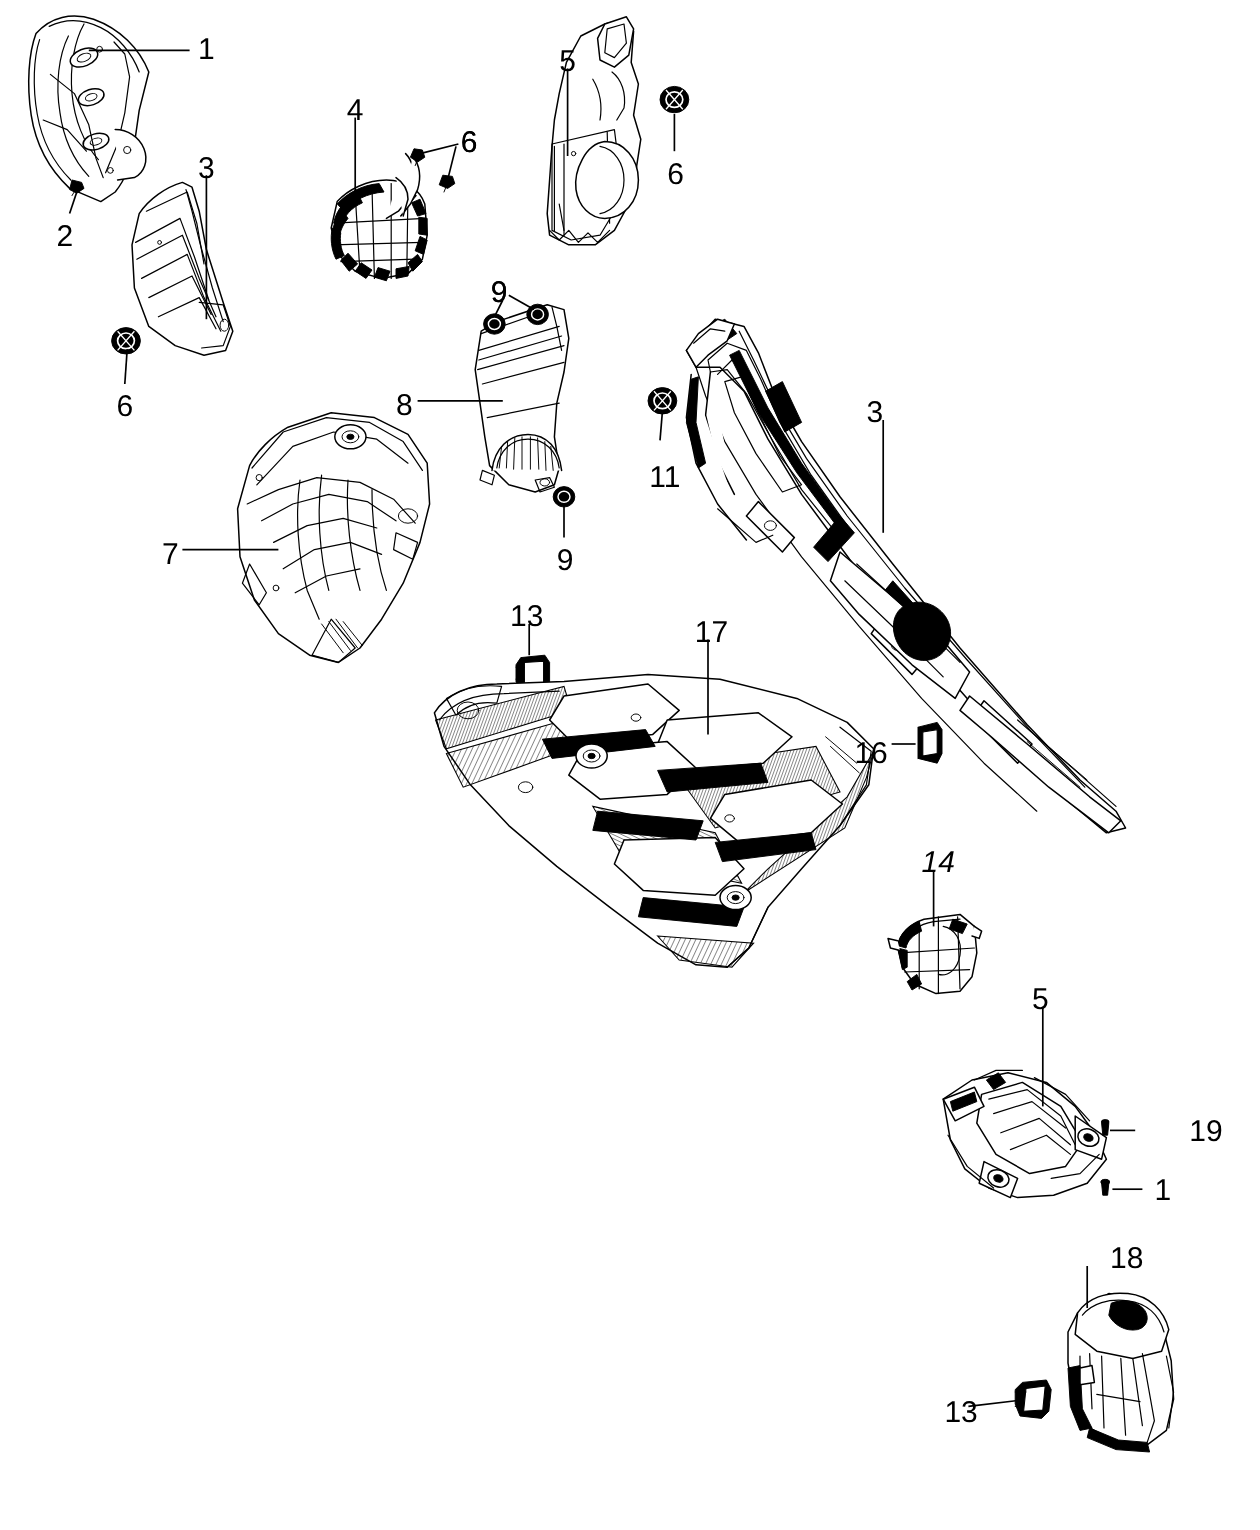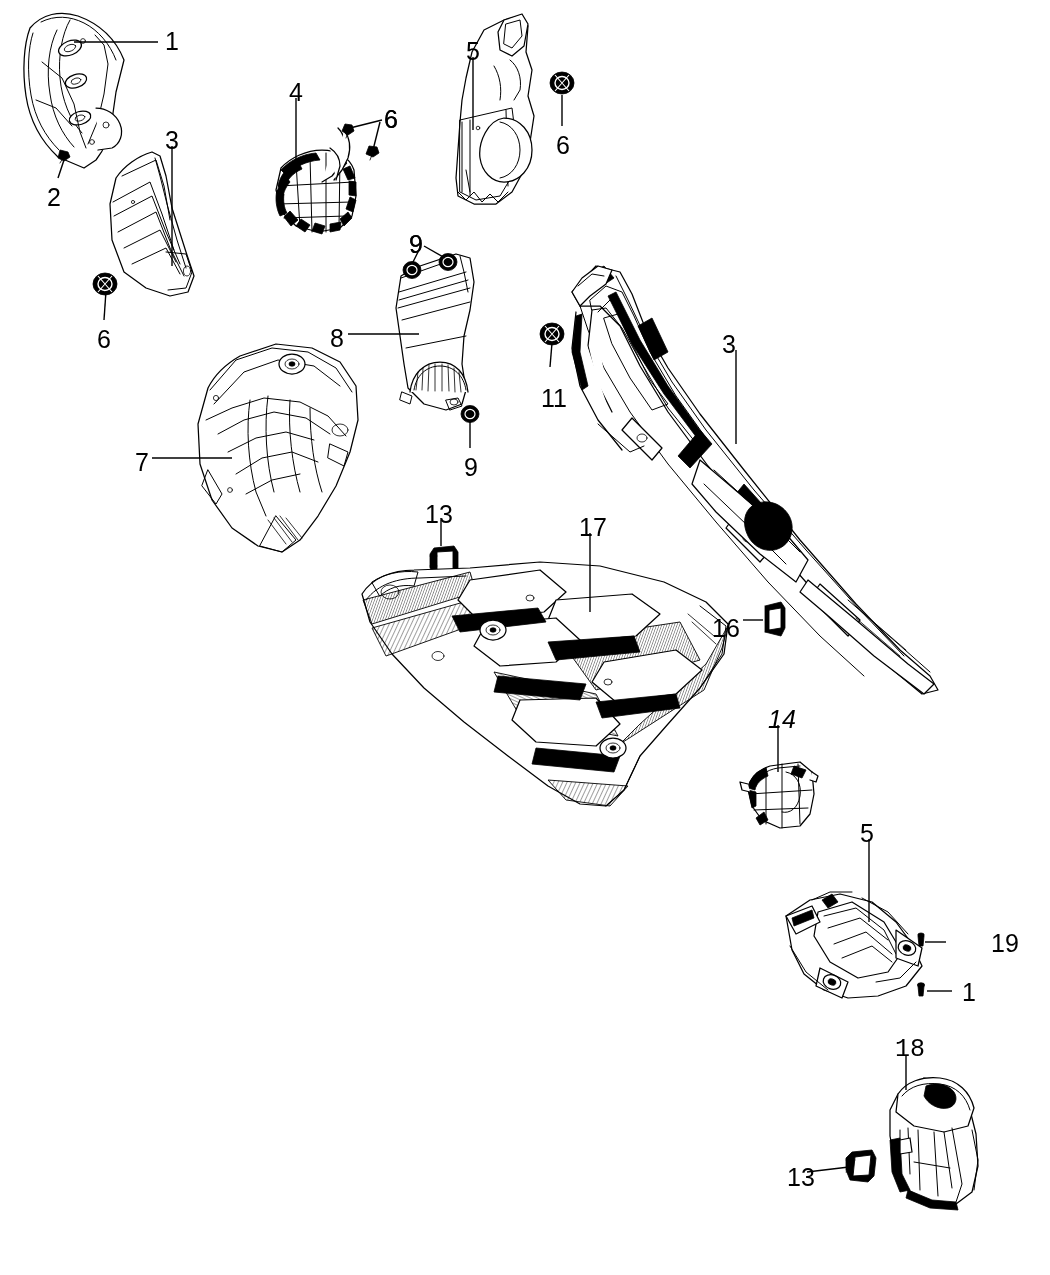--- a/index.html
+++ b/index.html
@@ -480,17 +480,17 @@
       <div class="callout" style="left: 464px; top: 455px;">9</div>
       <div class="callout" style="left: 722px; top: 332px;">3</div>
       <div class="callout" style="left: 541px; top: 386px;">11</div>
       <div class="callout" style="left: 579px; top: 515px;">17</div>
       <div class="callout" style="left: 425px; top: 502px;">13</div>
       <div class="callout" style="left: 787px; top: 1165px;">13</div>
       <div class="callout" style="left: 768px; top: 707px; font-style: italic;">14</div>
       <div class="callout" style="left: 860px; top: 821px;">5</div>
       <div class="callout" style="left: 712px; top: 616px;">16</div>
       <div class="callout" style="left: 962px; top: 980px;">1</div>
-      <div class="callout" style="left: 895px; top: 1037px; font-family: Liberation Mono, monospace;">18</div>
+      <div class="callout" style="left: 925px; top: 1037px;">18</div>
       <div class="callout" style="left: 955px; top: 931px; margin-left: 36px;">19</div>
     </div>
 
 </div>
 
 </body></html>

